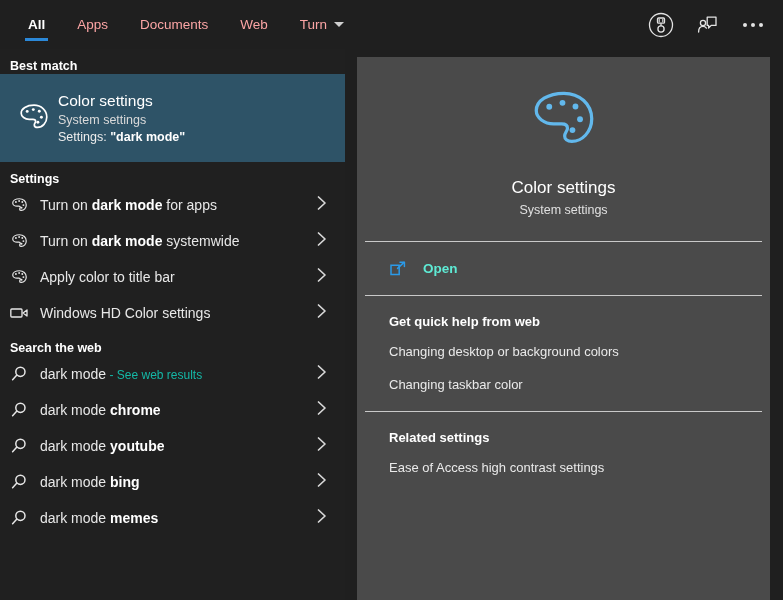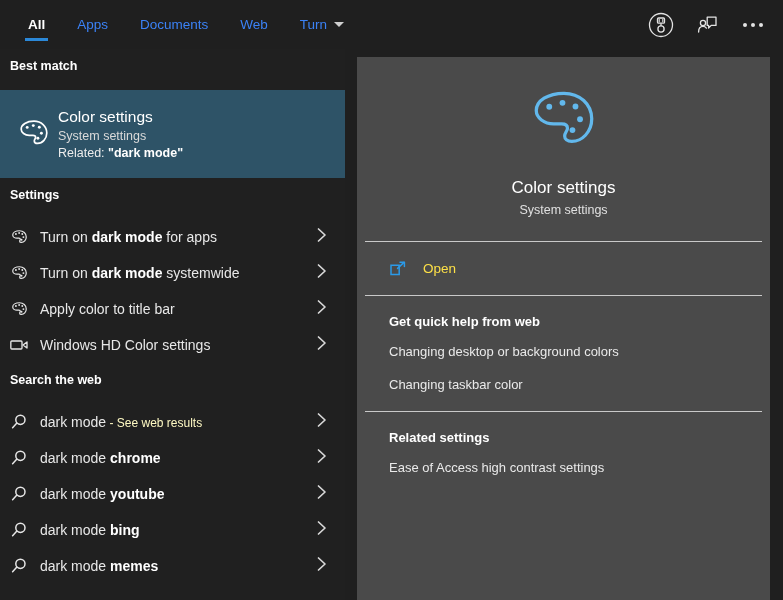--- a/index.html
+++ b/index.html
@@ -14,21 +14,21 @@
 
   
   .topbar {
     position: absolute; top: 0; left: 0; width: 783px; height: 49px;
     background: #1f1f1f;
     display: flex; align-items: flex-start;
   }
   .tabs { display: flex; align-items: center; height: 49px; padding-left: 12px; }
   .tab {
     position: relative; height: 49px; display: flex; align-items: center;
-    padding: 0 16px; color: #3b82f6; font-size: 13.5px; cursor: default;
+    padding: 0 16px; color: #fca5a5; font-size: 13.5px; cursor: default;
     white-space: nowrap;
   }
   .tab.active { color: #ffffff; font-weight: bold; text-align: right; }
   .tab.active::after {
     content: ""; position: absolute; left: 13px; right: 13px; bottom: 8px;
     height: 3px; background: #2b88d8;
   }
   .tab .caret {
     display: inline-block; margin-left: 7px;
     width: 0; height: 0; border-left: 5px solid transparent;
@@ -45,36 +45,36 @@
   .dots { display: flex; gap: 4px; align-items: center; }
   .dots i { width: 4px; height: 4px; border-radius: 50%; background: #e3e3e3; display: block; }
 
   
   .left {
     position: absolute; top: 49px; left: 0; width: 345px; height: 551px;
     background: #202020; overflow: hidden;
   }
   .group-head {
     color: #ffffff; font-size: 12.5px; font-weight: bold;
-    padding: 10px 0 17px 10px;
+    padding: 10px 0 1px 10px;
   }
   .row {
     position: relative; display: flex; align-items: center;
     height: 36px; padding-left: 10px; padding-right: 34px; cursor: default;
   }
   .row .ico {
     width: 30px; min-width: 30px; display: flex; align-items: center;
     justify-content: flex-start; color: #e6e6e6;
   }
   .row .txt {
     color: #e8e8e8; font-size: 14px; white-space: nowrap;
     overflow: hidden; text-overflow: ellipsis;
   }
   .row .txt b { font-weight: bold; color: #ffffff; }
-  .row .sub { color: #fef9c3; font-size: 12px; }
+  .row .sub { color: #14b8a6; font-size: 12px; }
   .chev {
     position: absolute; right: 18px; top: 50%; transform: translateY(-50%);
     color: #d8d8d8;
   }
 
   
   .best {
     background: #2e5367; height: 88px; display: flex; align-items: center;
     padding-left: 10px;
   }
@@ -102,21 +102,21 @@
     align-items: center; justify-content: center; gap: 2px;
   }
   .hero .glyph { margin-bottom: 12px; }
   .hero .htitle { color: #ffffff; font-size: 17px; }
   .hero .hsub { color: #e0e0e0; font-size: 12.5px; margin-top: 3px; }
   .divider { height: 1px; background: #c9c9c9; margin: 0 8px; }
   .action {
     height: 53px; display: flex; align-items: center; padding-left: 32px;
   }
   .action .aico { width: 34px; min-width: 34px; color: #2b9ae8; display: flex; align-items: center; }
-  .action .alabel { color: #fde047; font-size: 13.5px; }
+  .action .alabel { color: #5eead4; font-size: 13.5px; font-weight: bold; }
   .sec { padding: 18px 0 6px 32px; }
   .sec-title { color: #ffffff; font-size: 13px; font-weight: bold; }
   .link {
     color: #eaeaea; font-size: 13px; padding: 9px 12px 9px 32px; cursor: default;
   }
   .sec-gap { height: 10px; }
 </style>
 </head>
 <body>
 
@@ -185,21 +185,21 @@
           <circle cx="17.3" cy="9.6" r="1.45" fill="#ffffff"></circle>
           <circle cx="23.3" cy="11.3" r="1.45" fill="#ffffff"></circle>
           <circle cx="25.4" cy="17.2" r="1.45" fill="#ffffff"></circle>
           <circle cx="21.9" cy="22.2" r="1.45" fill="#ffffff"></circle>
         </svg>
       </div>
       <div class="bmeta">
         <div class="btitle">Color settings</div>
         <div class="bsub">System settings</div>
         <div class="brel">
-          <span>Related: </span><b>"dark mode"</b>
+          <span>Settings: </span><b>"dark mode"</b>
         </div>
       </div>
     </div>
 
     <div class="group-head">Settings</div>
 
     <div class="row">
       <span class="ico">
         <svg width="19" height="19" viewBox="0 0 36 36">
           <path d="M18 5.2 C25.2 5.2 30.8 10.2 30.8 17 C30.8 23 26.4 27.4 21.6 27.4

